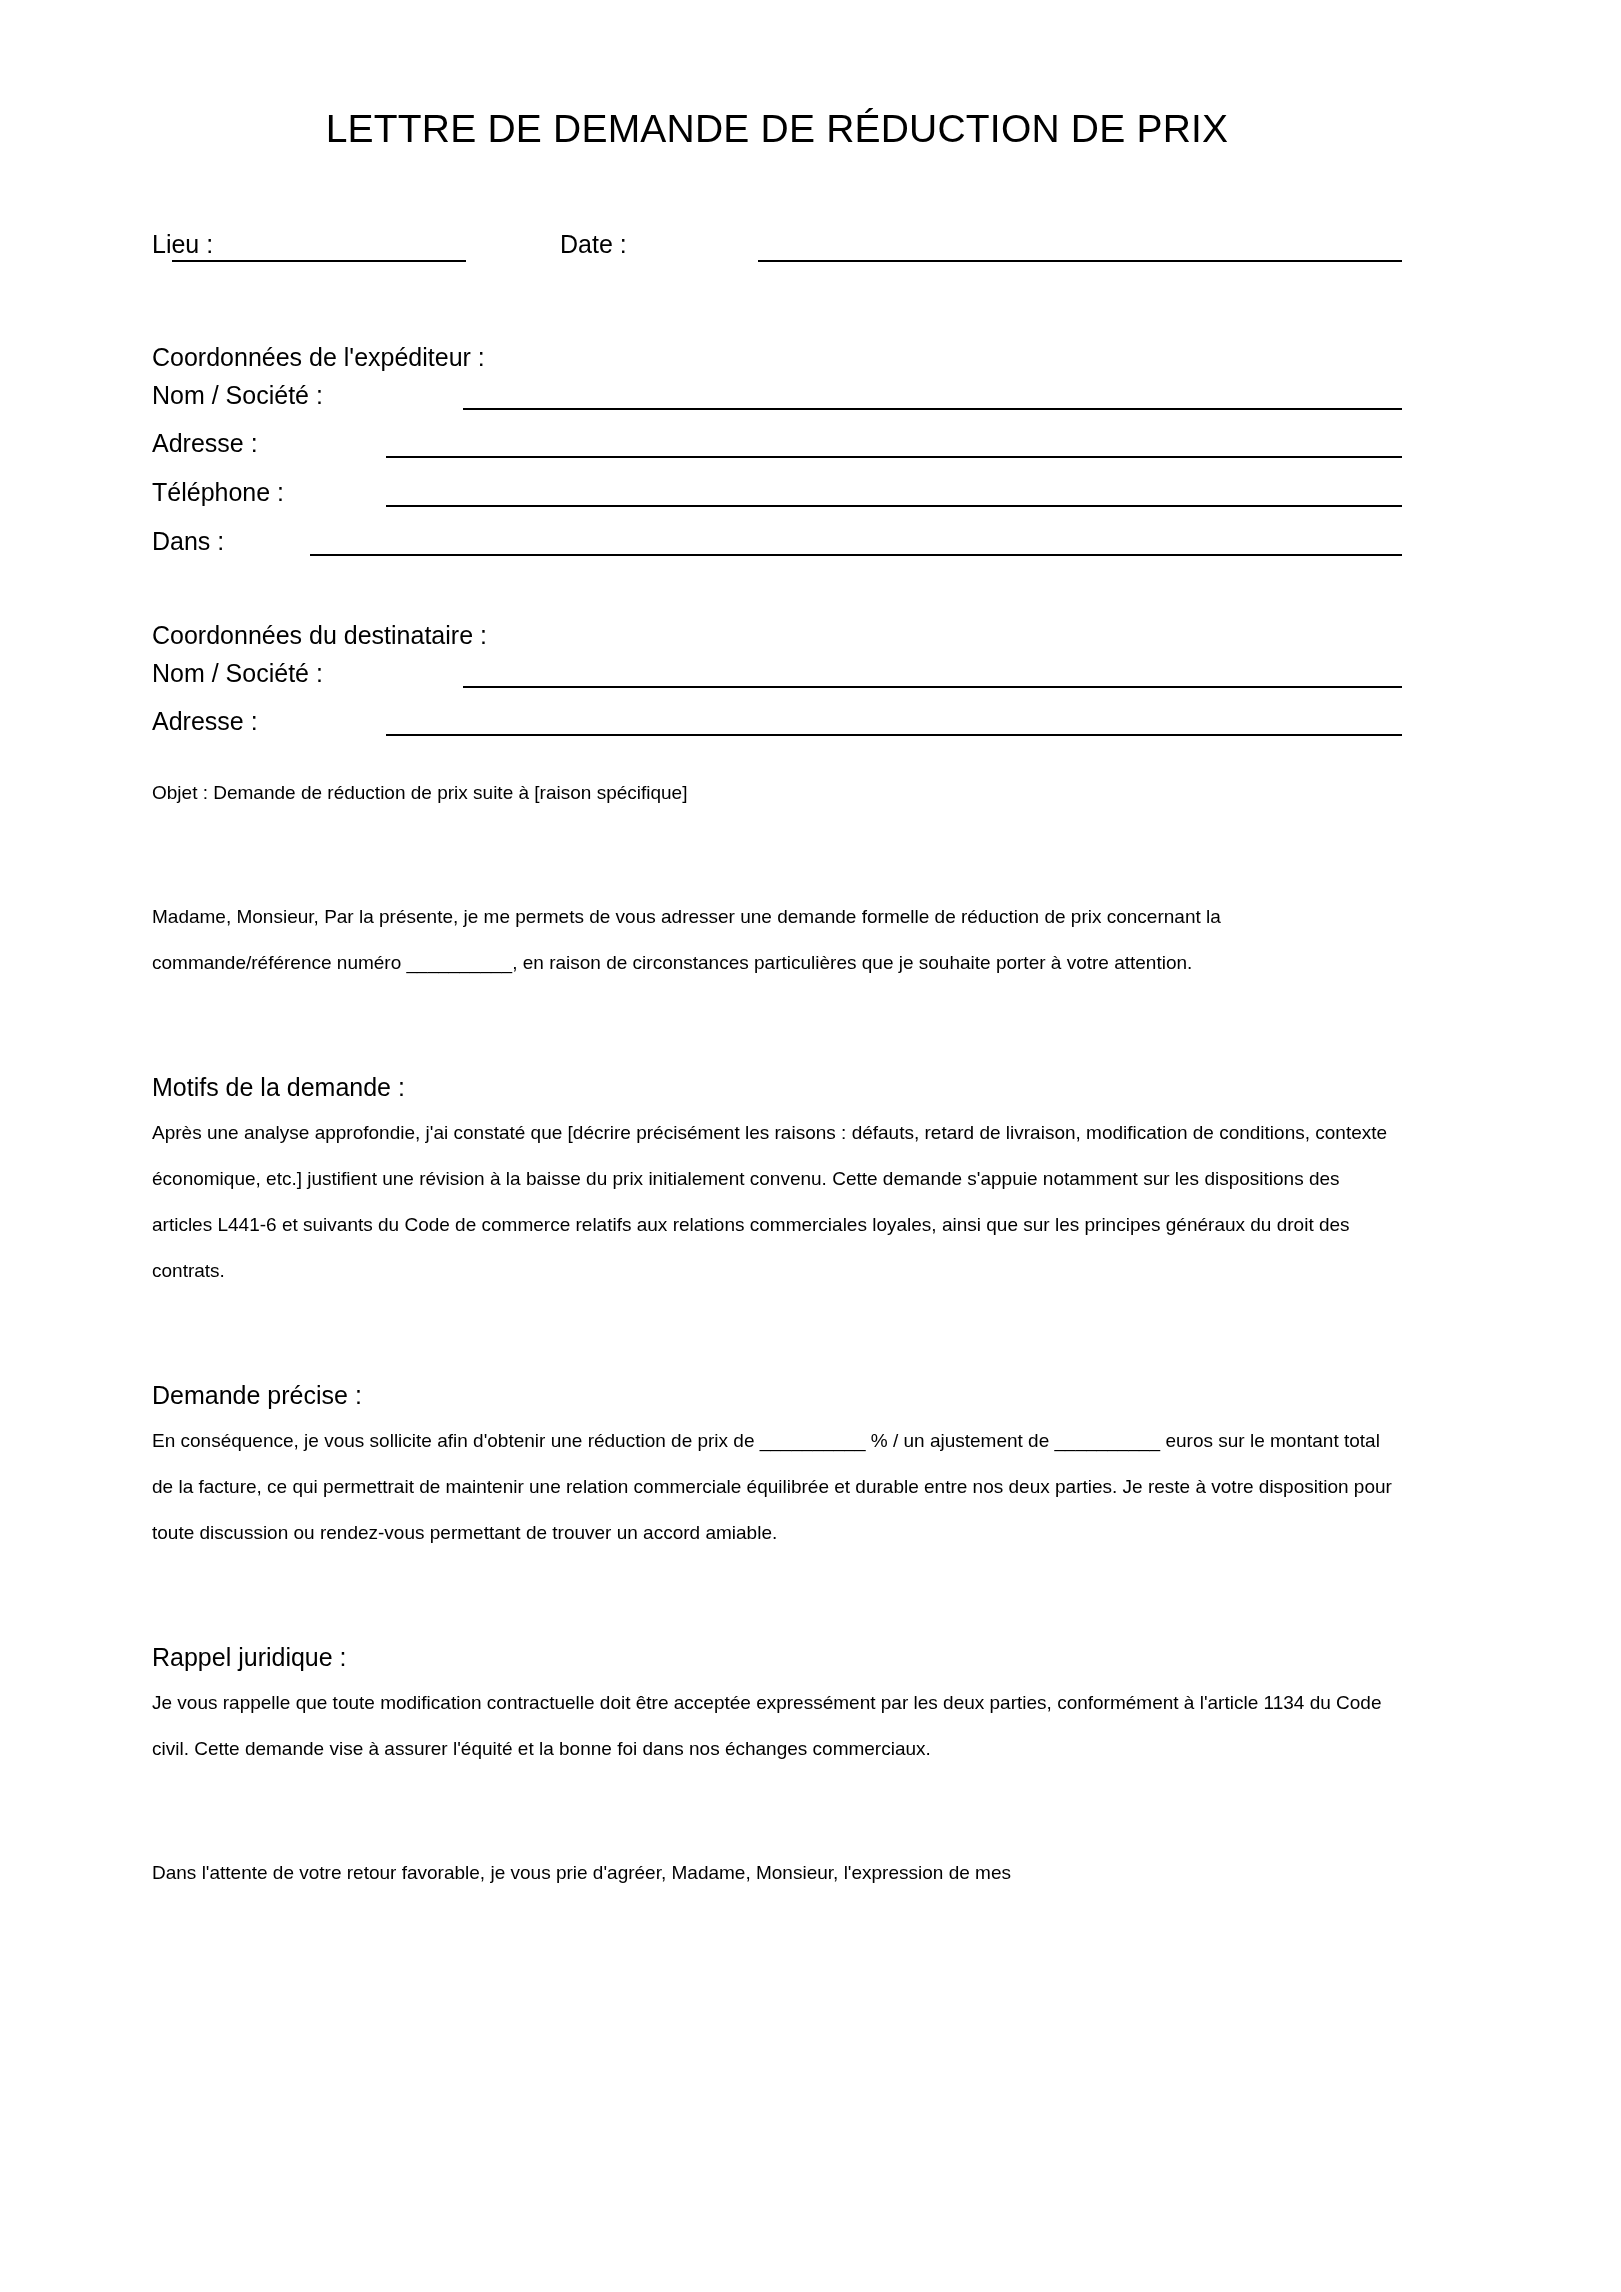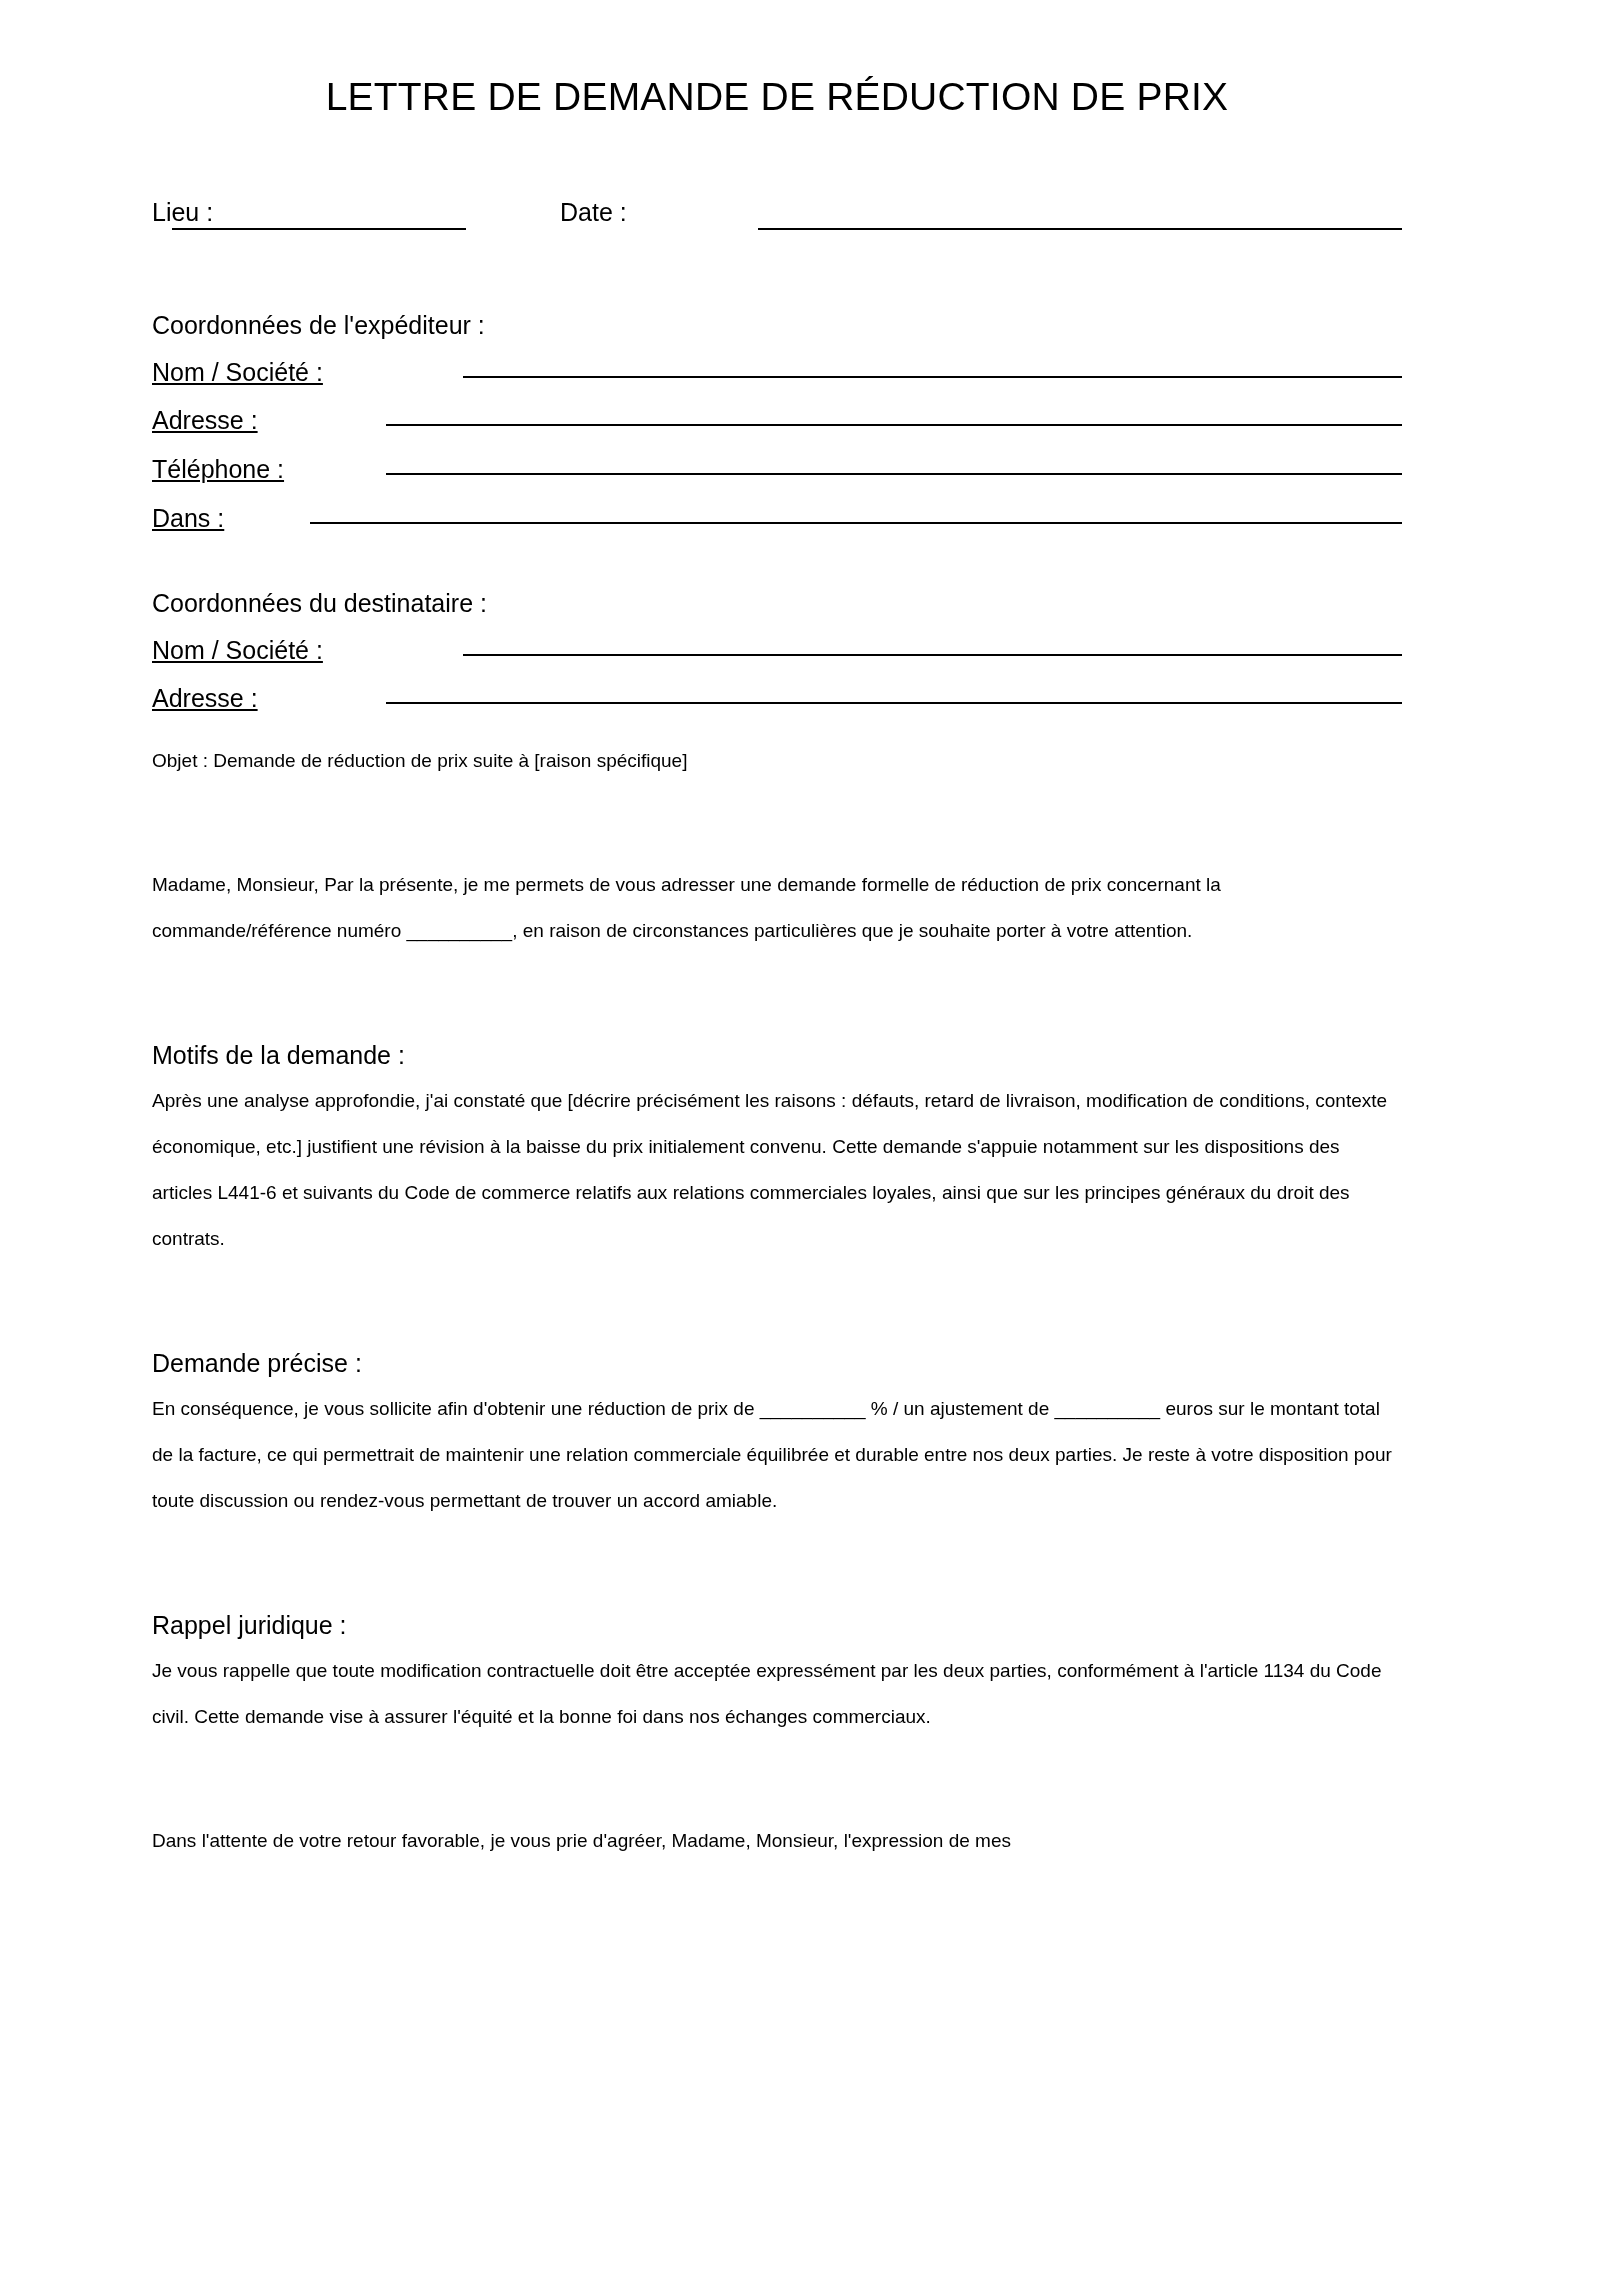--- a/index.html
+++ b/index.html
@@ -28,21 +28,21 @@
     width: 1250px;
   }
 
   
   .doc-title {
     text-align: center;
     font-size: 39px;
     font-weight: 400;
     letter-spacing: 0.2px;
     margin: 0;
-    padding-top: 74px;
+    padding-top: 106px;
     line-height: 1.2;
     white-space: nowrap;
   }
 
   
   .para {
     font-size: 19px;
     line-height: 46px;
     margin: 0;
     text-align: left;
@@ -82,25 +82,24 @@
     margin-top: 0;
   }
   .field-row {
     position: relative;
     height: 31px;
     margin-bottom: 0;
   }
   .field-label {
     position: absolute;
     left: 0;
-    top: 9px;
+    top: 0;
     font-size: 25px;
     line-height: 31px;
     white-space: nowrap;
-    text-decoration: underline;
   }
   .field-rule {
     position: absolute;
     top: 28px;
     right: 0;
     height: 0;
     border-top: 2.9px solid #000000;
   }
 
   .spacer-xs { height: 17.6px; }

